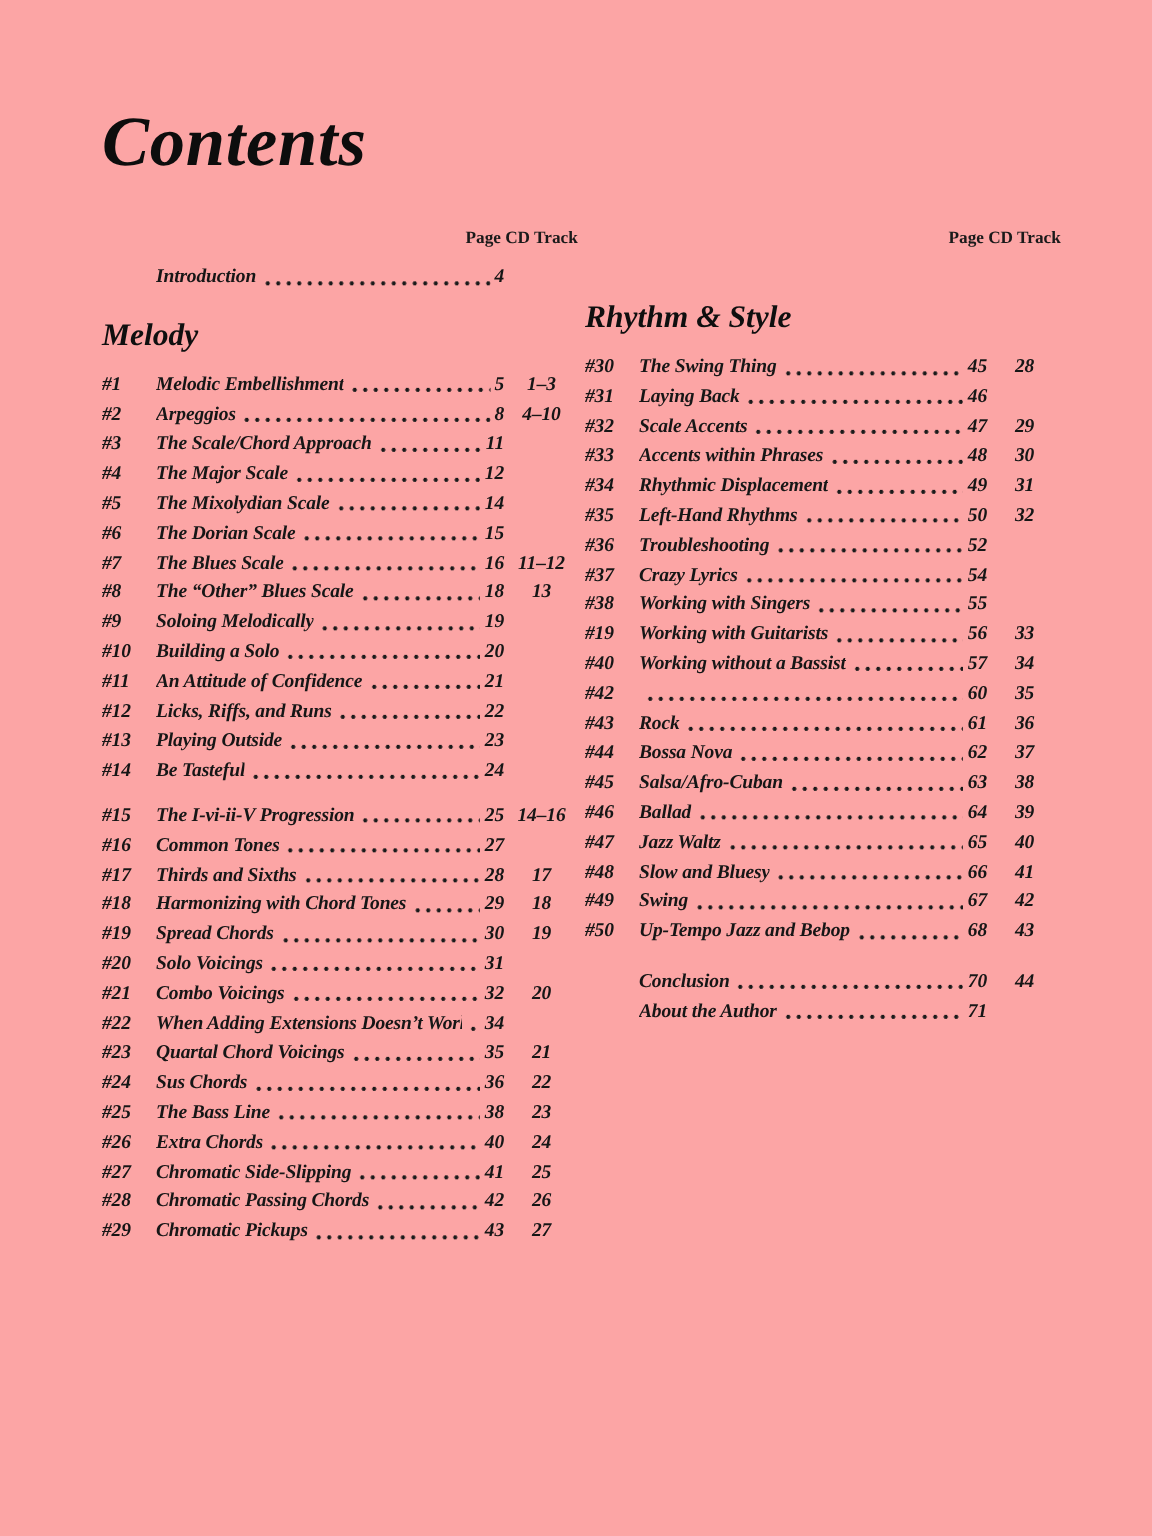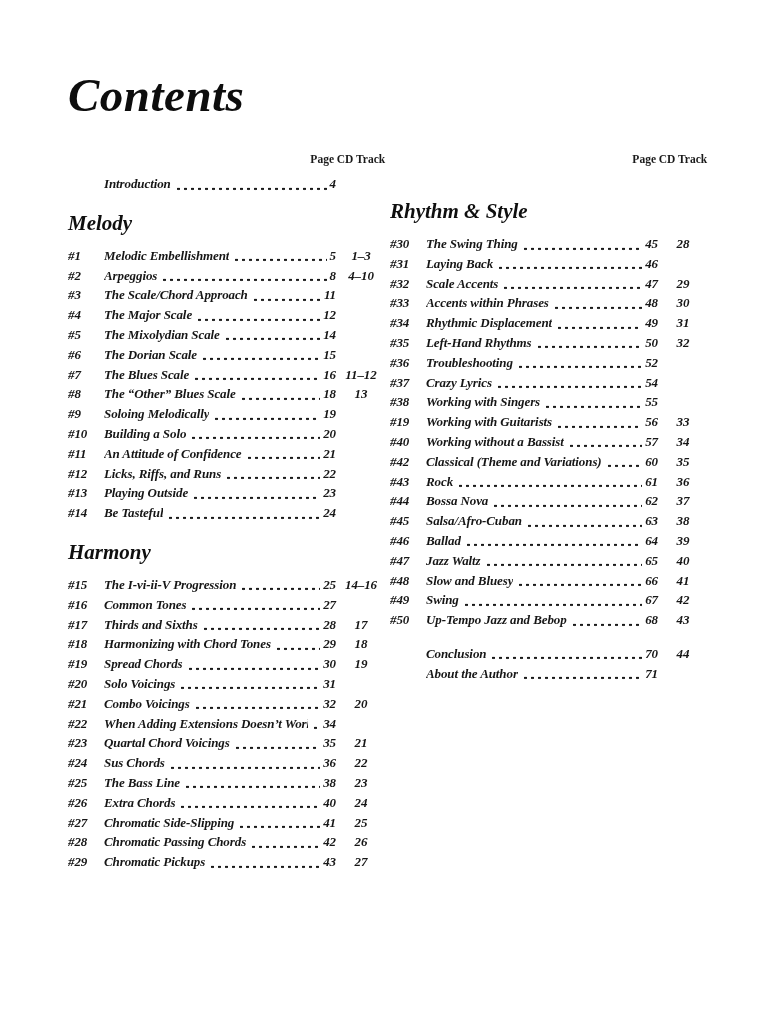--- a/index.html
+++ b/index.html
@@ -1,17 +1,17 @@
 <!DOCTYPE html>
 <html><head>
 <meta charset="utf-8">
 <style>
   html,body{margin:0;padding:0;background:#e8e8e8;}
   .page{
-    position:relative;width:768px;height:1024px;background:#ffffff;
+    position:relative;width:768px;height:1024px;background:#fca5a5;
     color:#131313;font-family:"Liberation Serif",serif;overflow:hidden;
     margin:0 auto;
   }
   .title{
     position:absolute;left:68px;top:70px;margin:0;
     font-size:47px;line-height:1.1;font-style:italic;font-weight:700;
     letter-spacing:.5px;color:#0d0d0d;
   }
   .col{position:absolute;top:152px;width:318px;}
   #col-left{left:68px;}
@@ -145,21 +145,20 @@
           <span class="cd"></span>
         </div>
         <div class="row">
           <span class="num">#14</span>
           <span class="etitle">Be Tasteful</span>
           <span class="dots"></span>
           <span class="pg">24</span>
           <span class="cd"></span>
         </div>
       </div>
-      <div class="section-heading">Harmony</div>
       <div class="entries">
         <div class="row">
           <span class="num">#15</span>
           <span class="etitle">The I-vi-ii-V Progression</span>
           <span class="dots"></span>
           <span class="pg">25</span>
           <span class="cd">14–16</span>
         </div>
         <div class="row">
           <span class="num">#16</span>
@@ -340,21 +339,20 @@
         </div>
         <div class="row">
           <span class="num">#40</span>
           <span class="etitle">Working without a Bassist</span>
           <span class="dots"></span>
           <span class="pg">57</span>
           <span class="cd">34</span>
         </div>
         <div class="row">
           <span class="num">#42</span>
-          <span class="etitle">Classical (Theme and Variations)</span>
           <span class="dots"></span>
           <span class="pg">60</span>
           <span class="cd">35</span>
         </div>
         <div class="row">
           <span class="num">#43</span>
           <span class="etitle">Rock</span>
           <span class="dots"></span>
           <span class="pg">61</span>
           <span class="cd">36</span>

